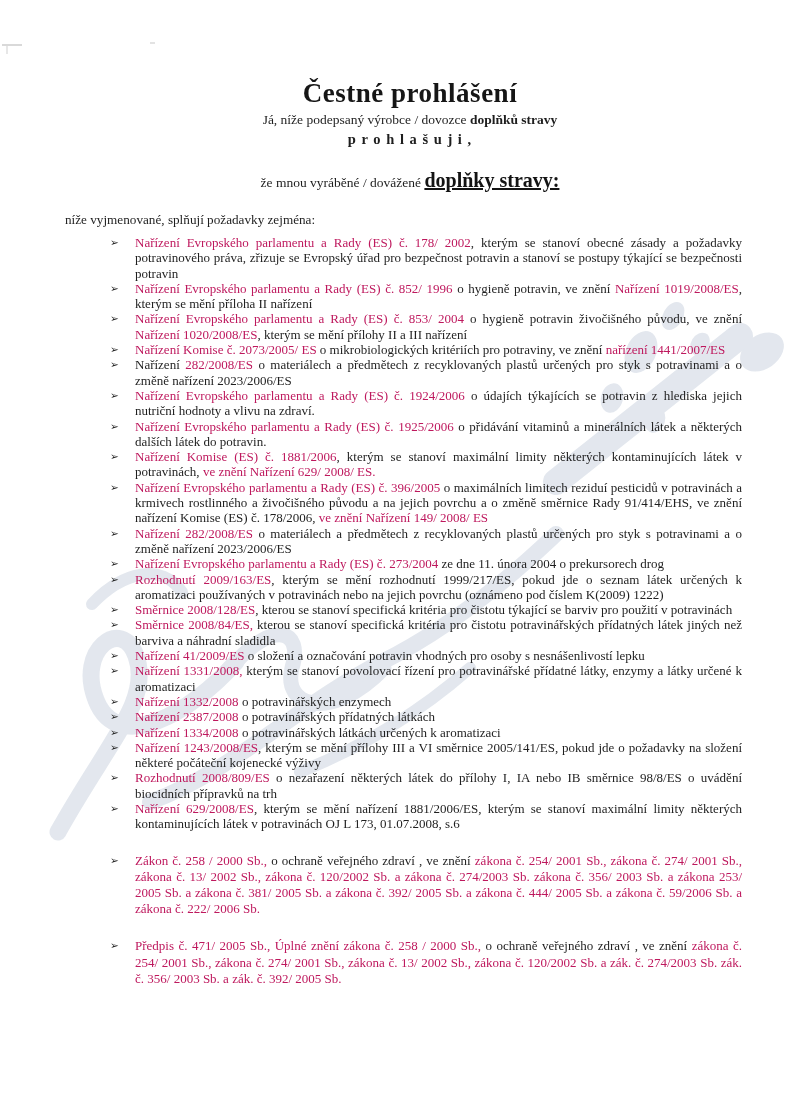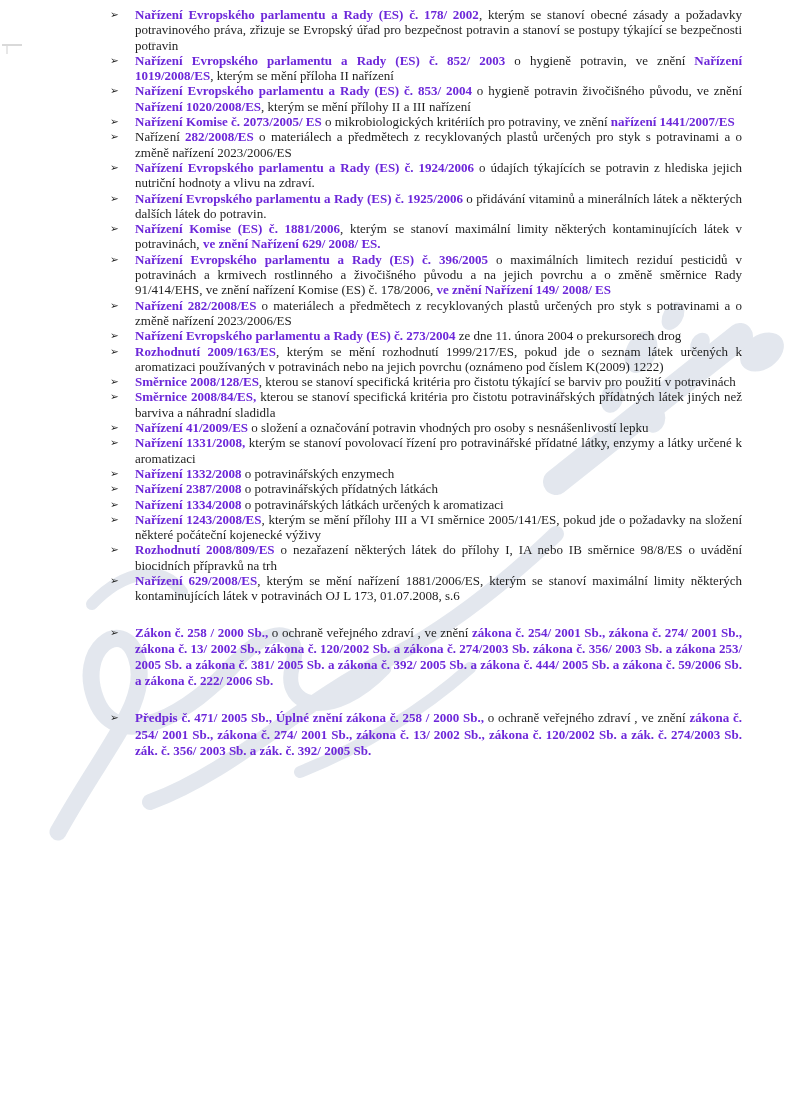--- a/index.html
+++ b/index.html
@@ -28,21 +28,21 @@
   .declare  { font-size:14.5px; font-weight:bold; margin-top:3px; letter-spacing:1px; }
   .lead { margin-top:21px; font-size:13.5px; }
   .lead-bold { font-size:20px; font-weight:bold; text-decoration:underline; color:#131313; }
 
   .intro { margin:20px 58px 0 65px; font-size:13.2px; }
 
   .reg-list { margin:7px 58px 0 110px; }
   .item { display:flex; font-size:13px; line-height:15.3px; }
   .item .bullet { flex:0 0 25px; font-size:10.5px; line-height:15.3px; color:#222; }
   .item .itext  { flex:1; text-align:justify; }
-  .item b { font-weight:bold; color:#6d28d9; }
+  .item b { font-weight:normal; color:#be185d; }
   .law-item { margin-top:21px; line-height:16.2px; }
   .law-item .bullet { line-height:16.2px; }
 </style>
 </head>
 <body>
 
 <svg class="watermark" width="800" height="1100" viewBox="0 0 800 1100">
   <g class="wm" fill="none" stroke="#ccd4e0" opacity="0.55" stroke-linecap="round" stroke-linejoin="round">
 
     <ellipse class="wm-fill" cx="641" cy="352" rx="15" ry="22" stroke="none" fill="#ccd4e0" transform="rotate(25 641 352)"></ellipse>
@@ -61,30 +61,37 @@
     <path d="M 300 772 C 360 748 420 712 470 668" stroke-width="12"></path>
   </g>
 </svg>
 
 <div class="scan-mark m1"></div>
 <div class="scan-mark m2"></div>
 <div class="scan-mark m3"></div>
 
 <div class="content">
 
+  <div class="header">
+    <h1 class="title">Čestné prohlášení</h1>
+    <div class="subtitle"><span>Já, níže podepsaný výrobce / dovozce </span><b>doplňků stravy</b></div>
+    <div class="declare">p r o h l a š u j i ,</div>
+    <div class="lead"><span>že mnou vyráběné / dovážené </span><span class="lead-bold">doplňky stravy:</span></div>
+  </div>
 
+  <div class="intro">níže vyjmenované, splňují požadavky zejména:</div>
 
   <div class="reg-list">
       <div class="item">
         <span class="bullet">➢</span>
         <span class="itext"><b>Nařízení Evropského parlamentu a Rady (ES) č. 178/ 2002</b><span>, kterým se stanoví obecné zásady a požadavky potravinového práva, zřizuje se Evropský úřad pro bezpečnost potravin a stanoví se postupy týkající se bezpečnosti potravin</span></span>
       </div>
       <div class="item">
         <span class="bullet">➢</span>
-        <span class="itext"><b>Nařízení Evropského parlamentu a Rady (ES) č. 852/ 2003</b><span> o hygieně potravin, ve znění </span><b>Nařízení 1019/2008/ES</b><span>, kterým se mění příloha II nařízení</span></span>
+        <span class="itext"><b>Nařízení Evropského parlamentu a Rady (ES) č. 852/ 1996</b><span> o hygieně potravin, ve znění </span><b>Nařízení 1019/2008/ES</b><span>, kterým se mění příloha II nařízení</span></span>
       </div>
       <div class="item">
         <span class="bullet">➢</span>
         <span class="itext"><b>Nařízení Evropského parlamentu a Rady (ES) č. 853/ 2004</b><span> o hygieně potravin živočišného původu, ve znění </span><b>Nařízení 1020/2008/ES</b><span>, kterým se mění přílohy II a III nařízení</span></span>
       </div>
       <div class="item">
         <span class="bullet">➢</span>
         <span class="itext"><b>Nařízení Komise č. 2073/2005/ ES</b><span> o mikrobiologických kritériích pro potraviny, ve znění </span><b>nařízení 1441/2007/ES</b></span>
       </div>
       <div class="item">

